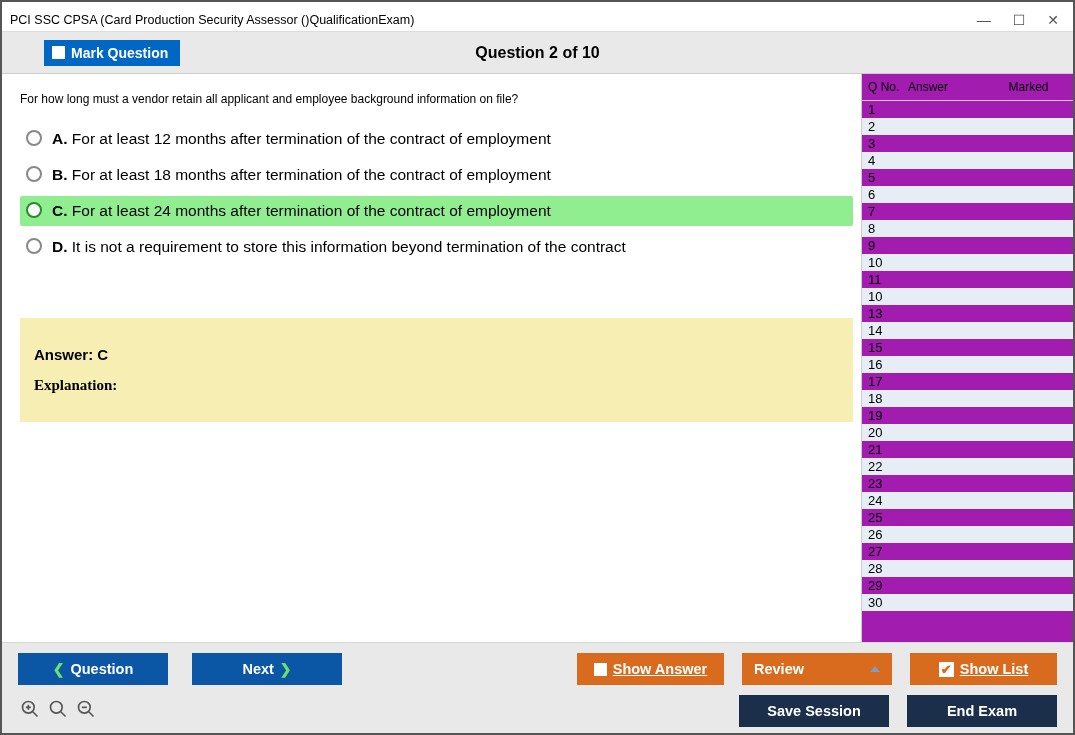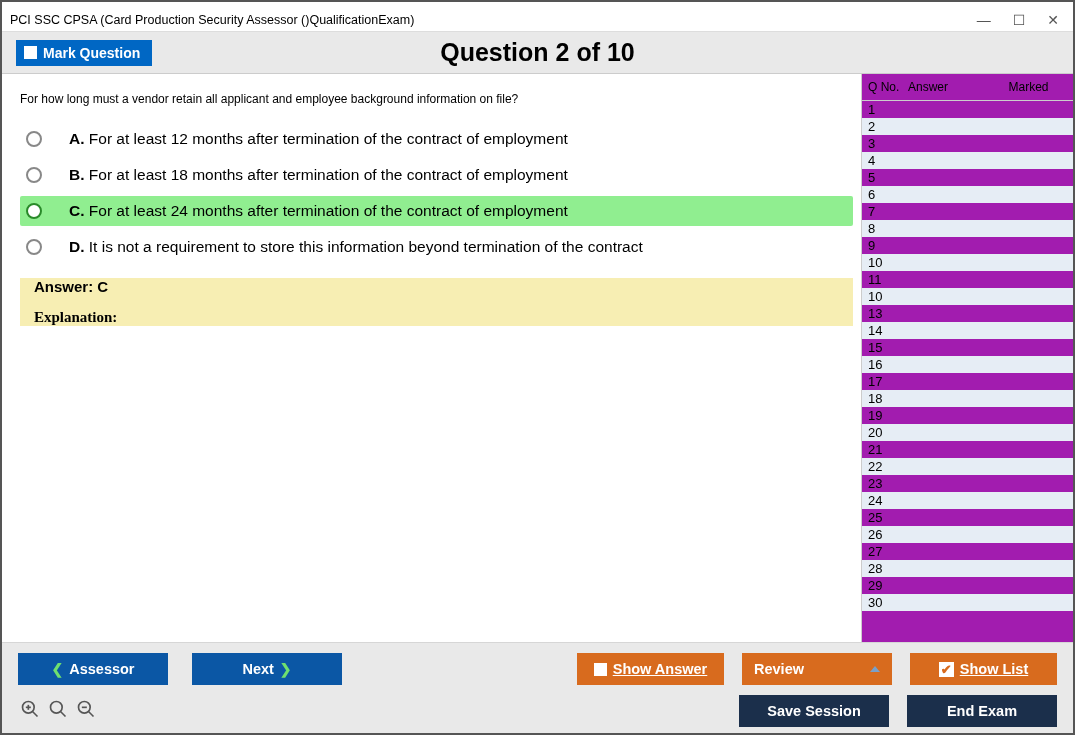--- a/index.html
+++ b/index.html
@@ -50,72 +50,72 @@
     background: #0067c4;
     color: #fff;
     font-weight: bold;
     font-size: 14px;
     border: none;
     padding: 5px 12px 5px 8px;
     display: flex;
     align-items: center;
     gap: 6px;
     cursor: pointer;
+    margin-left: 28px;
   }
   .mark-btn .chk {
     width: 13px; height: 13px;
     border: 1.5px solid #fff;
     background: #fff;
     display: inline-block;
   }
   .q-title {
     position: absolute;
     left: 0; right: 0;
     text-align: center;
-    font-size: 25px;
+    font-size: 16px;
     font-weight: bold;
     pointer-events: none;
   }
   .mainrow {
     flex: 1;
     display: flex;
     overflow: hidden;
     border-bottom: 1px solid #d6d6d6;
   }
   .qarea {
     flex: 1;
     padding: 18px 8px 10px 18px;
     overflow: auto;
   }
   .qtext {
     font-size: 12px;
     margin-bottom: 18px;
   }
   .choice {
     display: flex;
-    align-items: center;
-    gap: 27px;
+    gap: 10px;
     padding: 6px 6px;
     font-size: 15.5px;
     margin-bottom: 6px;
     border-radius: 2px;
   }
   .choice.selected { background: #90ee90; }
   .radio {
     width: 16px; height: 16px;
     border: 2px solid #888;
     border-radius: 50%;
     flex-shrink: 0;
     background: #fff;
   }
   .choice.selected .radio { border-color: #2a8a2a; }
   .answerbox {
-    margin-top: 16px;
+    margin-top: 56px;
     background: #f7eeb3;
-    padding: 0 14px;
+    padding: 28px 14px;
     font-size: 15px;
   }
   .answerbox .ans { font-weight: bold; margin-bottom: 14px; }
   .answerbox .exp { font-weight: bold; font-family: Liberation Serif, serif; }
   .sidebar {
     width: 212px;
     border-left: 1px solid #ccc;
     display: flex;
     flex-direction: column;
     background: #a21caf;
@@ -277,21 +277,21 @@
           <div class="qrow">29</div>
           <div class="qrow even">30</div>
         </div>
     </div>
   </div>
 
   <div class="bottombar">
     <div class="btnrow">
       <button class="btn blue">
         <span class="chev green">❮</span>
-        <span>Assessor</span>
+        <span>Question</span>
       </button>
       <div style="width:24px"></div>
       <button class="btn blue">
         <span>Next</span>
         <span class="chev green">❯</span>
       </button>
       <div class="spacer"></div>
       <button class="btn orange">
         <span class="chk" style="border:1.5px solid #fff;width:13px;height:13px;background:#fff"></span>
         <span>Show Answer</span>

